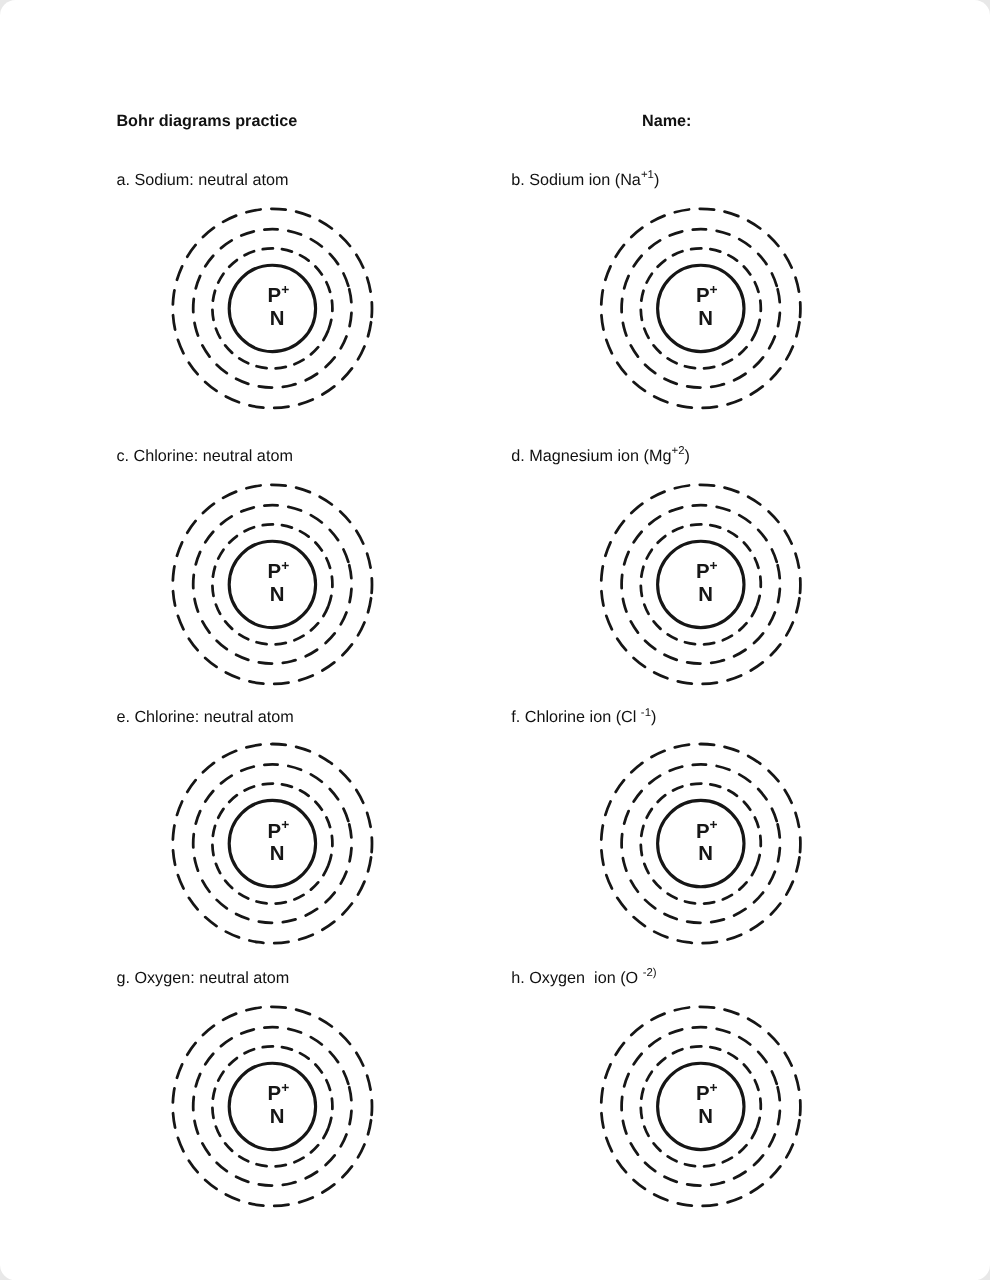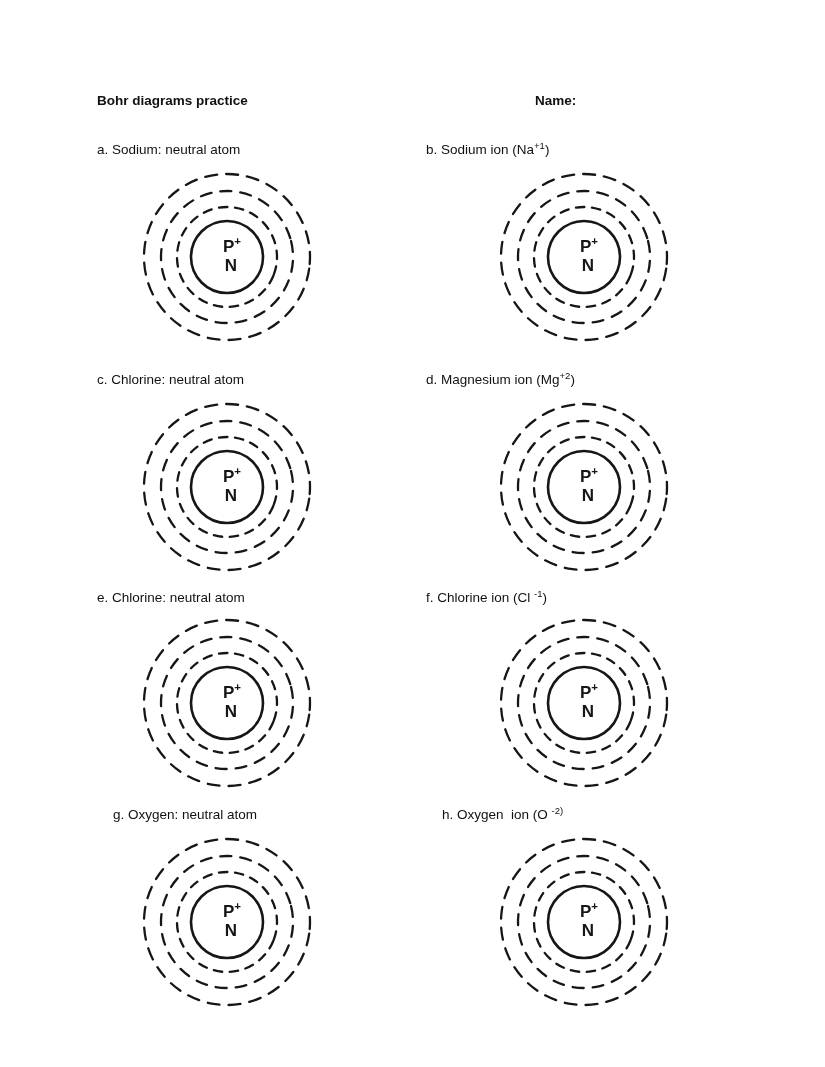--- a/index.html
+++ b/index.html
@@ -5,20 +5,21 @@
   html, body { margin: 0; padding: 0; background: #e8e8e8; }
   .page {
     position: relative;
     width: 825px;
     height: 1067px;
     margin: 0 auto;
     background: #ffffff;
     font-family: "Liberation Sans", sans-serif;
     color: #111111;
     overflow: hidden;
+    border-radius: 13px;
   }
   .doc-title {
     position: absolute;
     left: 97px;
     top: 93px;
     font-size: 13.5px;
     font-weight: bold;
     white-space: pre;
   }
   .name-label {
@@ -44,21 +45,21 @@
   }
   .item-label sup {
     font-size: 9.5px;
     line-height: 0;
   }
   .col-left  { left: 97px; }
   .col-right { left: 426px; }
   .lr1 { top: 142px; }
   .lr2 { top: 372px; }
   .lr3 { top: 590px; text-align: right; }
-  .lr4 { top: 807px; margin-left: 16px; }
+  .lr4 { top: 807px; }
   .diagram {
     position: absolute;
     width: 190px;
     height: 190px;
   }
   .dcol-left  { left: 132px; }
   .dcol-right { left: 489px; }
   .dr1 { top: 162px; }
   .dr2 { top: 392px; }
   .dr3 { top: 608px; }

